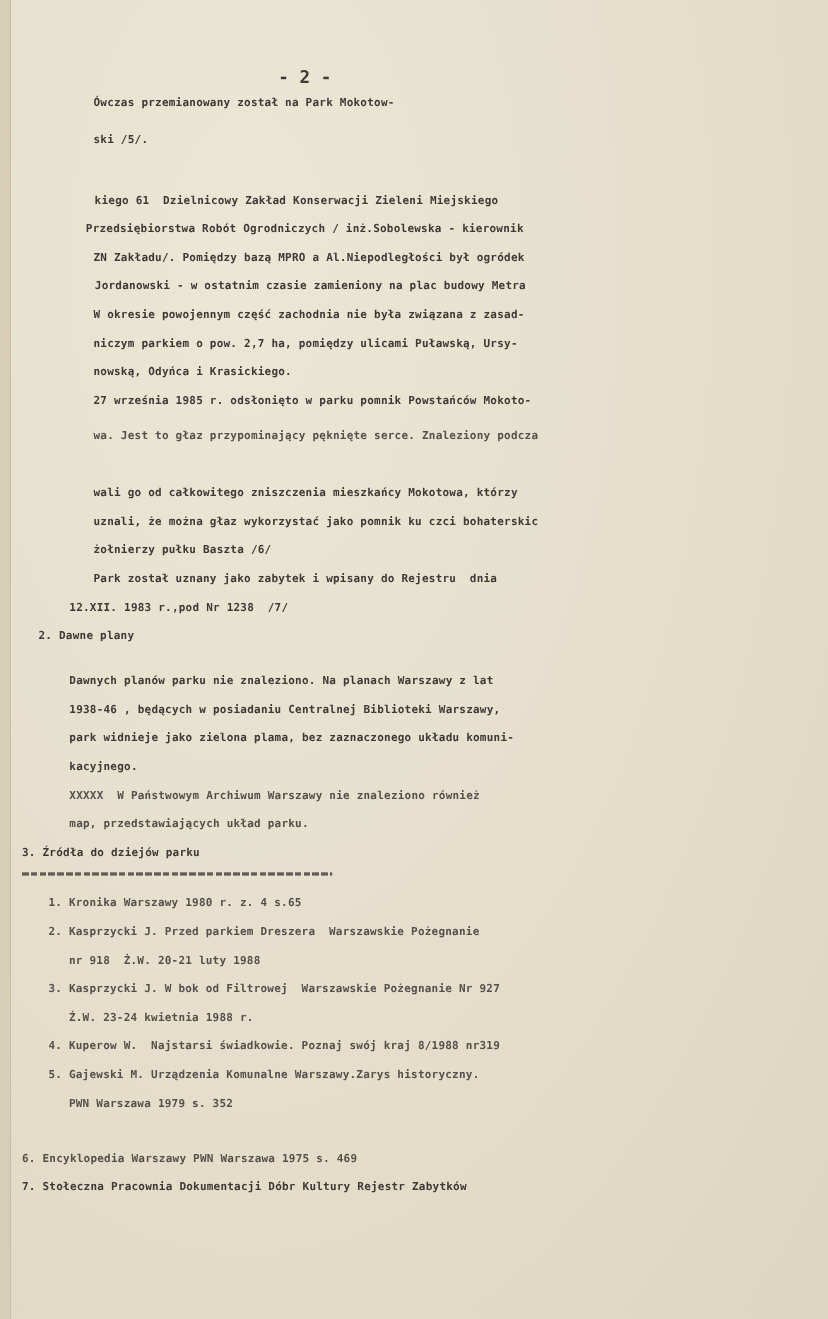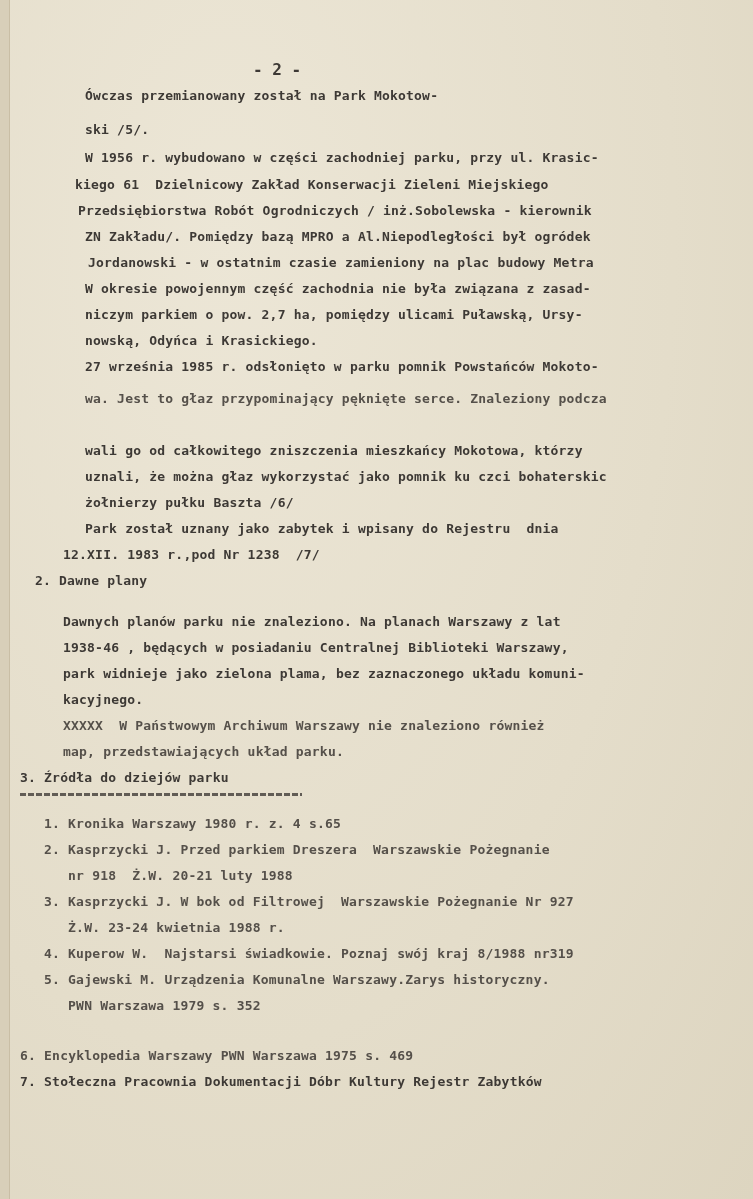--- a/index.html
+++ b/index.html
@@ -13,21 +13,21 @@
   .page {
     position: absolute; left: 0; top: 0; width: 753px; height: 1199px;
     background:
       radial-gradient(ellipse at 30% 20%, #ece6d6 0%, #e4ddca 60%, #ddd5c0 100%);
   }
   .left-strip {
     position: absolute; left: 0; top: 0; width: 9px; height: 1199px;
     background: #d8cfb9; border-right: 1px solid #c9bea5;
   }
   .line {
-    position: absolute; white-space: pre; font-size: 13px; font-weight: bold;
+    position: absolute; white-space: pre; font-size: 10px; font-weight: bold;
     letter-spacing: 0.2px; color: #3d3935;
   }
   .faint { color: #55504a; }
   .pagenum { position: absolute; left: 253px; top: 60px; font-size: 16px; font-weight: bold; color: #3d3935; }
   .heading-ul { text-decoration-thickness: 2px; }
   .dash-rule {
     position: absolute; left: 20px; top: 793px; width: 282px; height: 3px;
     background: repeating-linear-gradient(90deg, #4a4540 0 6px, transparent 6px 8px);
     opacity: .85;
   }
@@ -35,22 +35,21 @@
 </head>
 <body>
 
 <div class="page">
   <div class="left-strip"></div>
 
   <div class="pagenum">- 2 -</div>
 
   <div class="line" style="left:85px;top:88px">Ówczas przemianowany został na Park Mokotow-</div>
   <div class="line" style="left:85px;top:122px">ski /5/.</div>
-  <div class="line" style="left:85px;top:150px">W 1956 r. wybudowano w części zachodniej parku, przy ul. Krasic-</div>
-  <div class="line" style="left:75px;top:177px">kiego 61  Dzielnicowy Zakład Konserwacji Zieleni Miejskiego</div>
+  <div class="line" style="left:86px;top:177px">kiego 61  Dzielnicowy Zakład Konserwacji Zieleni Miejskiego</div>
   <div class="line" style="left:78px;top:203px">Przedsiębiorstwa Robót Ogrodniczych / inż.Sobolewska - kierownik</div>
   <div class="line" style="left:85px;top:229px">ZN Zakładu/. Pomiędzy bazą MPRO a Al.Niepodległości był ogródek</div>
   <div class="line" style="left:80px;top:255px"> Jordanowski - w ostatnim czasie zamieniony na plac budowy Metra</div>
   <div class="line" style="left:85px;top:281px">W okresie powojennym część zachodnia nie była związana z zasad-</div>
   <div class="line" style="left:85px;top:307px">niczym parkiem o pow. 2,7 ha, pomiędzy ulicami Puławską, Ursy-</div>
   <div class="line" style="left:85px;top:333px">nowską, Odyńca i Krasickiego.</div>
   <div class="line" style="left:85px;top:359px">27 września 1985 r. odsłonięto w parku pomnik Powstańców Mokoto-</div>
   <div class="line faint" style="left:85px;top:391px">wa. Jest to głaz przypominający pęknięte serce. Znaleziony podcza</div>
   <div class="line" style="left:85px;top:443px">wali go od całkowitego zniszczenia mieszkańcy Mokotowa, którzy</div>
   <div class="line" style="left:85px;top:469px">uznali, że można głaz wykorzystać jako pomnik ku czci bohaterskic</div>

